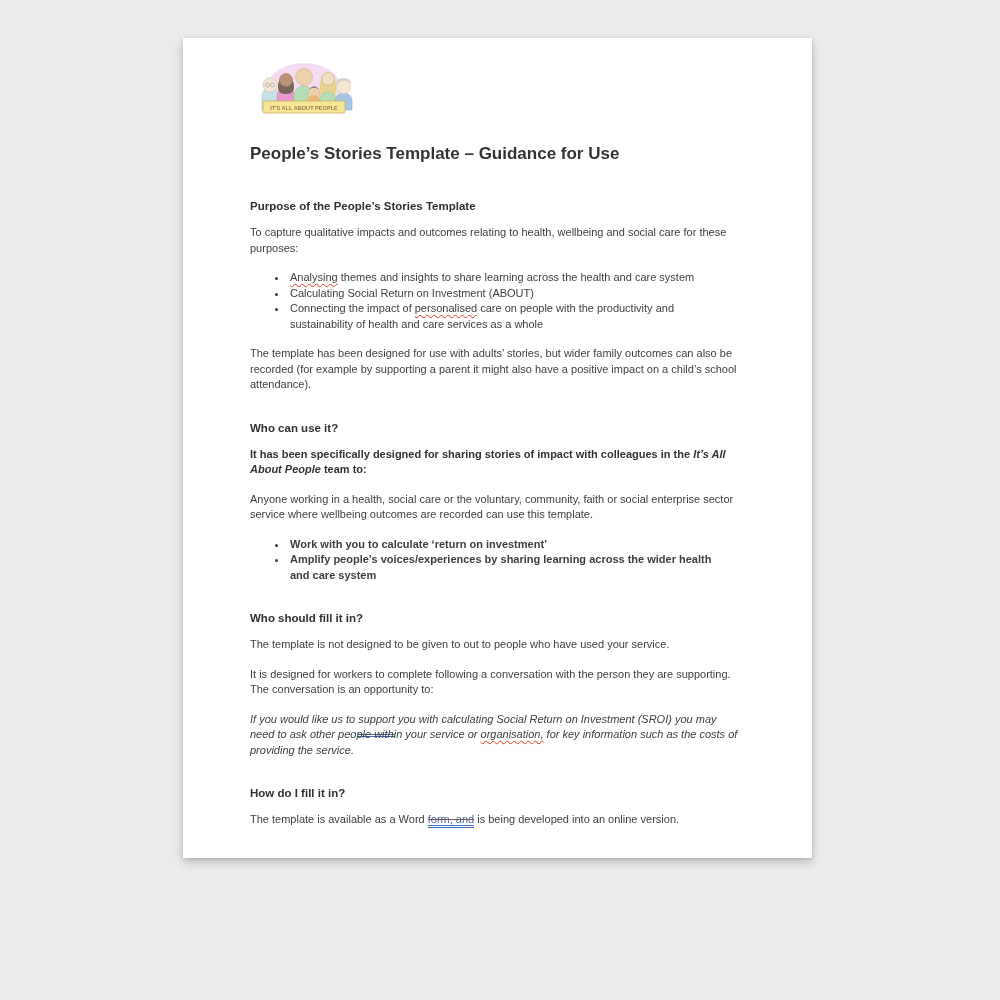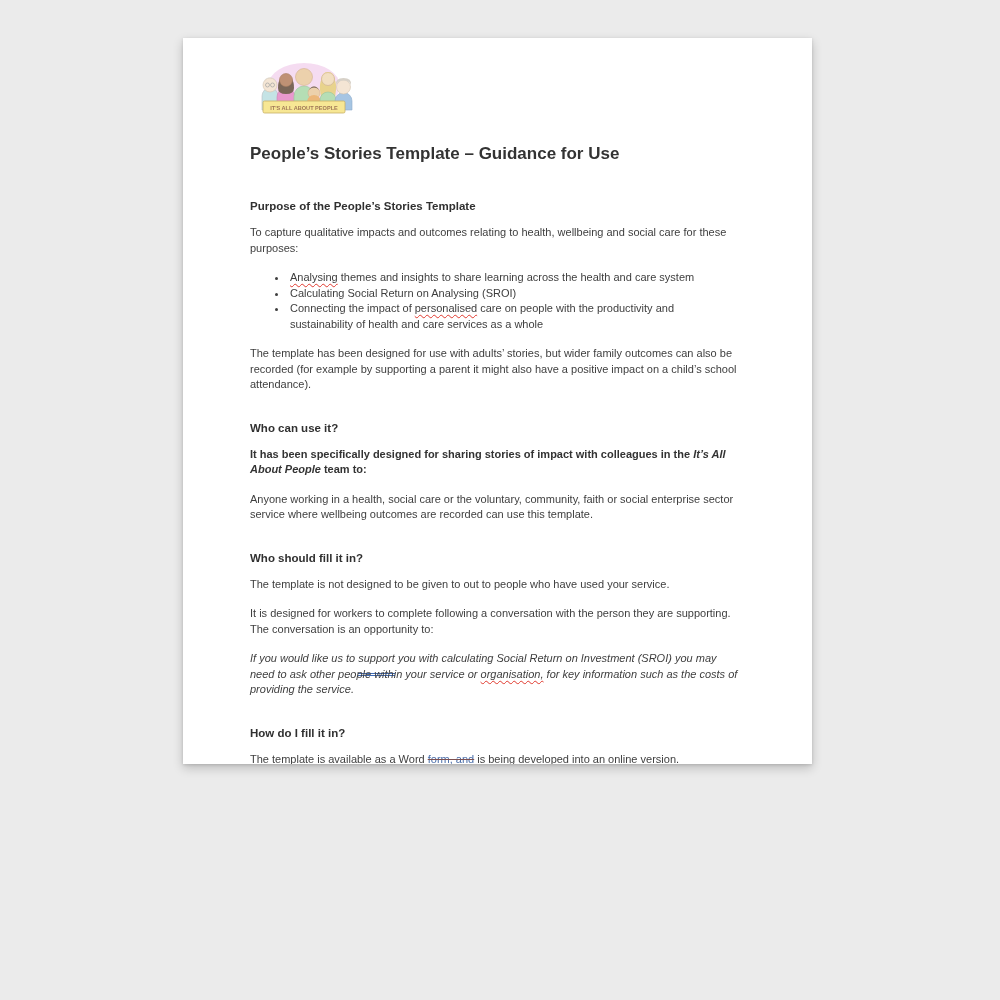--- a/index.html
+++ b/index.html
@@ -9,21 +9,21 @@
     height: 1000px;
     background: #ebebeb;
     font-family: "Liberation Sans", sans-serif;
     -webkit-font-smoothing: antialiased;
   }
   .paper {
     position: absolute;
     left: 183px;
     top: 38px;
     width: 629px;
-    height: 726px;
+    height: 820px;
     background: #ffffff;
     box-shadow: 0 4px 10px rgba(0,0,0,0.20), 0 1px 3px rgba(0,0,0,0.12);
     box-sizing: border-box;
     padding: 22px 72px 0 67px;
     overflow: hidden;
   }
   .logo-wrap {
     width: 108px;
     height: 56px;
     margin: 0 0 27px 0;
@@ -124,32 +124,36 @@
   </div>
 
   <div class="doc-title">People’s Stories Template – Guidance for Use</div>
 
   <div class="sec-heading first">Purpose of the People’s Stories Template</div>
 
   <p class="para">To capture qualitative impacts and outcomes relating to health, wellbeing and social care for these purposes:</p>
 
   <ul class="blist">
     <li><span class="misspelled">Analysing</span><span> themes and insights to share learning across the health and care system</span></li>
-    <li>Calculating Social Return on Analysing (SROI)</li>
+    <li>Calculating Social Return on Investment (ABOUT)</li>
     <li><span>Connecting the impact of </span><span class="misspelled">personalised</span><span> care on people with the productivity and sustainability of health and care services as a whole</span></li>
   </ul>
 
   <p class="para">The template has been designed for use with adults’ stories, but wider family outcomes can also be recorded (for example by supporting a parent it might also have a positive impact on a child’s school attendance).</p>
 
   <div class="sec-heading">Who can use it?</div>
 
   <p class="para bold-txt"><span>It has been specifically designed for sharing stories of impact with colleagues in the </span><span class="bold-italic">It’s All About People</span><span> team to:</span></p>
 
   <p class="para">Anyone working in a health, social care or the voluntary, community, faith or social enterprise sector service where wellbeing outcomes are recorded can use this template.</p>
 
+  <ul class="blist">
+    <li class="bold-txt">Work with you to calculate ‘return on investment’</li>
+    <li class="bold-txt">Amplify people’s voices/experiences by sharing learning across the wider health and care system</li>
+  </ul>
 
   <div class="sec-heading">Who should fill it in?</div>
 
   <p class="para">The template is not designed to be given to out to people who have used your service.</p>
 
   <p class="para">It is designed for workers to complete following a conversation with the person they are supporting. The conversation is an opportunity to:</p>
 
 
 
   <p class="para italic-para"><span>If you would like us to </span><span class="tracked-ins">support</span><span> you with calculating Social Return on Investment (SROI) you may need to ask other people within your service or </span><span class="misspelled">organisation,</span><span> for key information such as the costs of providing the service.</span></p>

